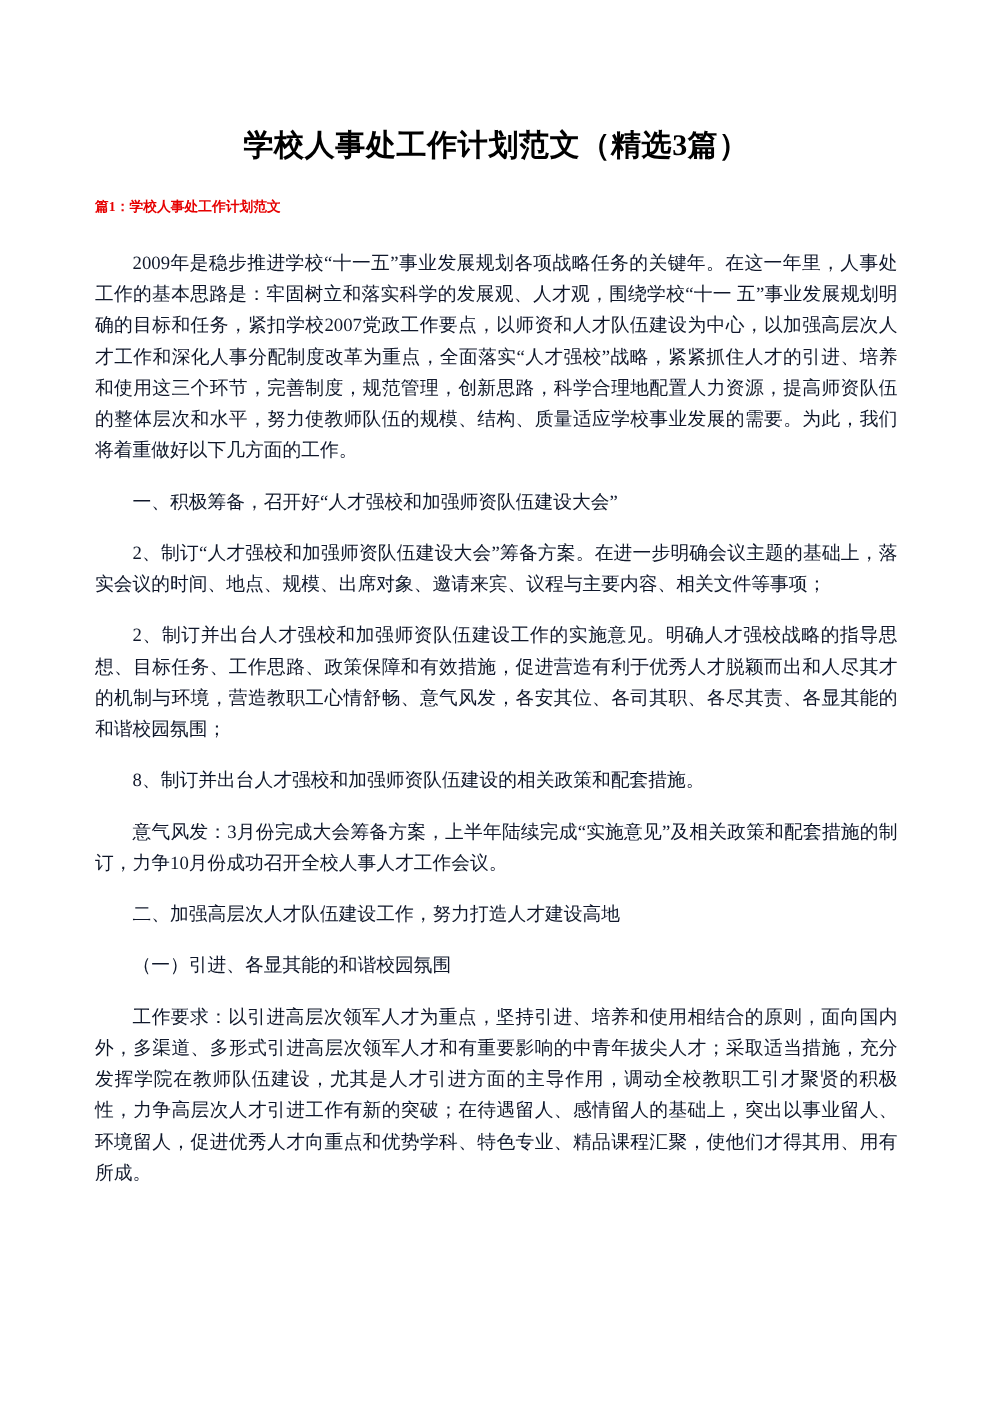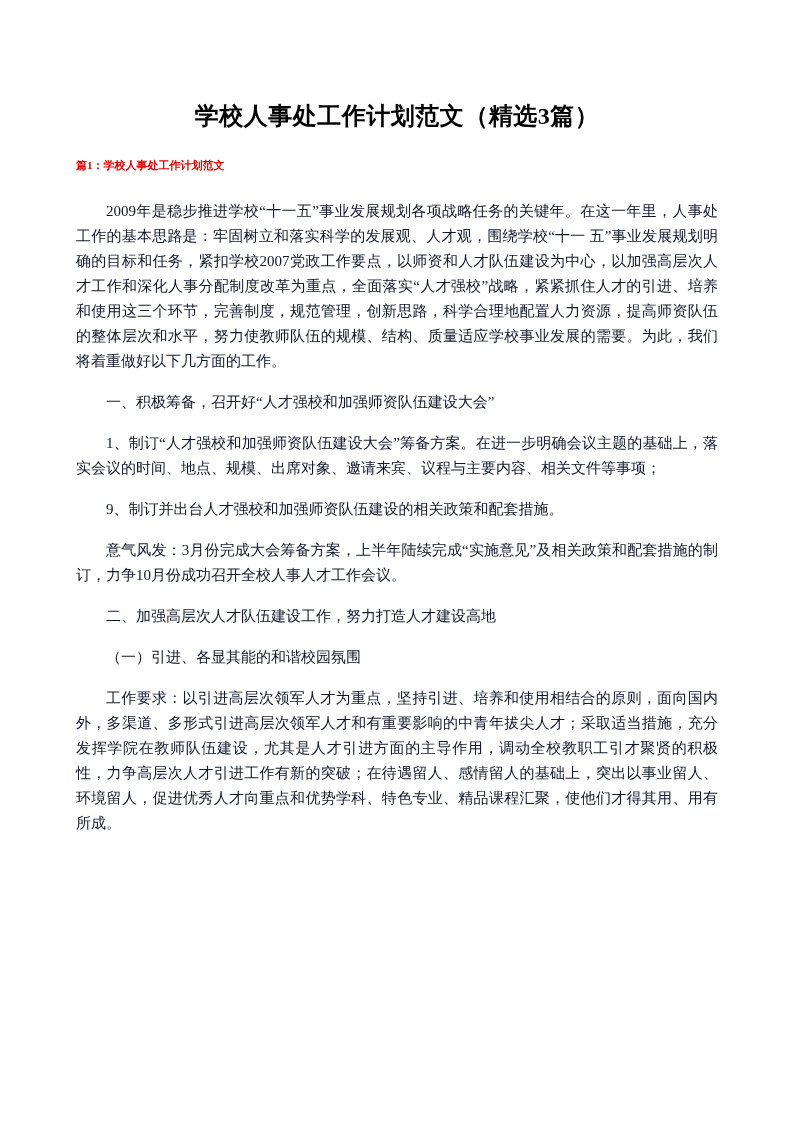--- a/index.html
+++ b/index.html
@@ -48,24 +48,25 @@
 
   <h1 class="doc-title">学校人事处工作计划范文（精选3篇）</h1>
 
   <h2 class="section-heading">篇1：学校人事处工作计划范文</h2>
 
   <p class="para">2009年是稳步推进学校“十一五”事业发展规划各项战略任务的关键年。在这一年里，人事处工作的基本思路是：牢固树立和落实科学的发展观、人才观，围绕学校“十一 五”事业发展规划明确的目标和任务，紧扣学校2007党政工作要点，以师资和人才队伍建设为中心，以加强高层次人才工作和深化人事分配制度改革为重点，全面落实“人才强校”战略，紧紧抓住人才的引进、培养和使用这三个环节，完善制度，规范管理，创新思路，科学合理地配置人力资源，提高师资队伍的整体层次和水平，努力使教师队伍的规模、结构、质量适应学校事业发展的需要。为此，我们将着重做好以下几方面的工作。</p>
 
   <p class="para">一、积极筹备，召开好“人才强校和加强师资队伍建设大会”</p>
 
 
-  <p class="para list-line">1、制订“人才强校和加强师资队伍建设大会”筹备方案。在进一步明确会议主题的基础上，落实会议的时间、地点、规模、出席对象、邀请来宾、议程与主要内容、相关文件等事项；</p>
+  <p class="para list-line">2、制订“人才强校和加强师资队伍建设大会”筹备方案。在进一步明确会议主题的基础上，落实会议的时间、地点、规模、出席对象、邀请来宾、议程与主要内容、相关文件等事项；</p>
 
+  <p class="para list-line">2、制订并出台人才强校和加强师资队伍建设工作的实施意见。明确人才强校战略的指导思想、目标任务、工作思路、政策保障和有效措施，促进营造有利于优秀人才脱颖而出和人尽其才的机制与环境，营造教职工心情舒畅、意气风发，各安其位、各司其职、各尽其责、各显其能的和谐校园氛围；</p>
 
-  <p class="para list-line">9、制订并出台人才强校和加强师资队伍建设的相关政策和配套措施。</p>
+  <p class="para list-line">8、制订并出台人才强校和加强师资队伍建设的相关政策和配套措施。</p>
 
   <p class="para">意气风发：3月份完成大会筹备方案，上半年陆续完成“实施意见”及相关政策和配套措施的制订，力争10月份成功召开全校人事人才工作会议。</p>
 
   <p class="para">二、加强高层次人才队伍建设工作，努力打造人才建设高地</p>
 
   <p class="para">（一）引进、各显其能的和谐校园氛围</p>
 
   <p class="para">工作要求：以引进高层次领军人才为重点，坚持引进、培养和使用相结合的原则，面向国内外，多渠道、多形式引进高层次领军人才和有重要影响的中青年拔尖人才；采取适当措施，充分发挥学院在教师队伍建设，尤其是人才引进方面的主导作用，调动全校教职工引才聚贤的积极性，力争高层次人才引进工作有新的突破；在待遇留人、感情留人的基础上，突出以事业留人、环境留人，促进优秀人才向重点和优势学科、特色专业、精品课程汇聚，使他们才得其用、用有所成。</p>
 
 </div>

